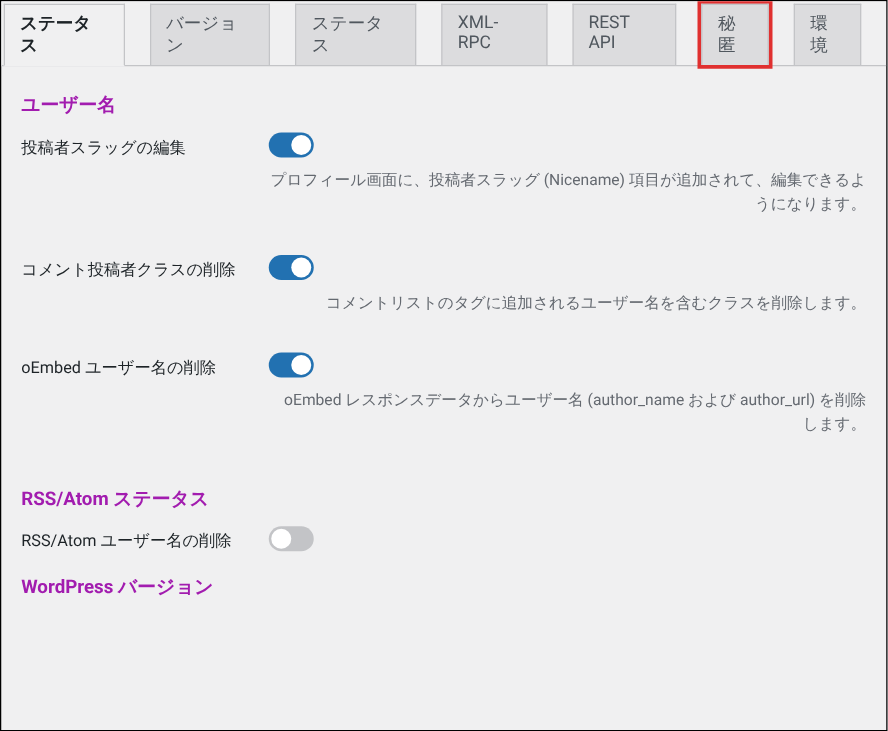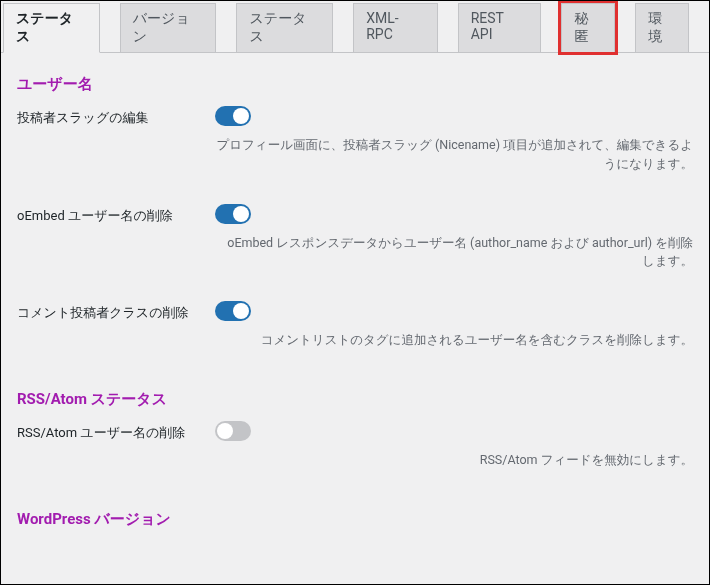--- a/index.html
+++ b/index.html
@@ -116,40 +116,39 @@
   <div class="row">
     <div class="row-label">投稿者スラッグの編集</div>
     <div class="row-control">
       <span class="toggle on"><span class="knob"></span></span>
       <div class="desc">プロフィール画面に、投稿者スラッグ (Nicename) 項目が追加されて、編集できるようになります。</div>
     </div>
   </div>
 
 
   <div class="row">
+    <div class="row-label">コメント投稿者クラスの削除</div>
+    <div class="row-control">
+      <span class="toggle on"><span class="knob"></span></span>
+      <div class="desc">コメントリストのタグに追加されるユーザー名を含むクラスを削除します。</div>
+    </div>
+  </div>
+
+  <div class="row">
     <div class="row-label">oEmbed ユーザー名の削除</div>
     <div class="row-control">
       <span class="toggle on"><span class="knob"></span></span>
       <div class="desc">oEmbed レスポンスデータからユーザー名 (author_name および author_url) を削除します。</div>
-    </div>
-  </div>
-
-  <div class="row">
-    <div class="row-label">コメント投稿者クラスの削除</div>
-    <div class="row-control">
-      <span class="toggle on"><span class="knob"></span></span>
-      <div class="desc">コメントリストのタグに追加されるユーザー名を含むクラスを削除します。</div>
     </div>
   </div>
 
   <h2 class="section">RSS/Atom ステータス</h2>
 
   <div class="row">
     <div class="row-label">RSS/Atom ユーザー名の削除</div>
     <div class="row-control">
       <span class="toggle off"><span class="knob"></span></span>
-      <div class="desc">RSS/Atom フィードを無効にします。</div>
     </div>
   </div>
 
   <h2 class="section">WordPress バージョン</h2>
 
 </div>
 
 </body></html>

